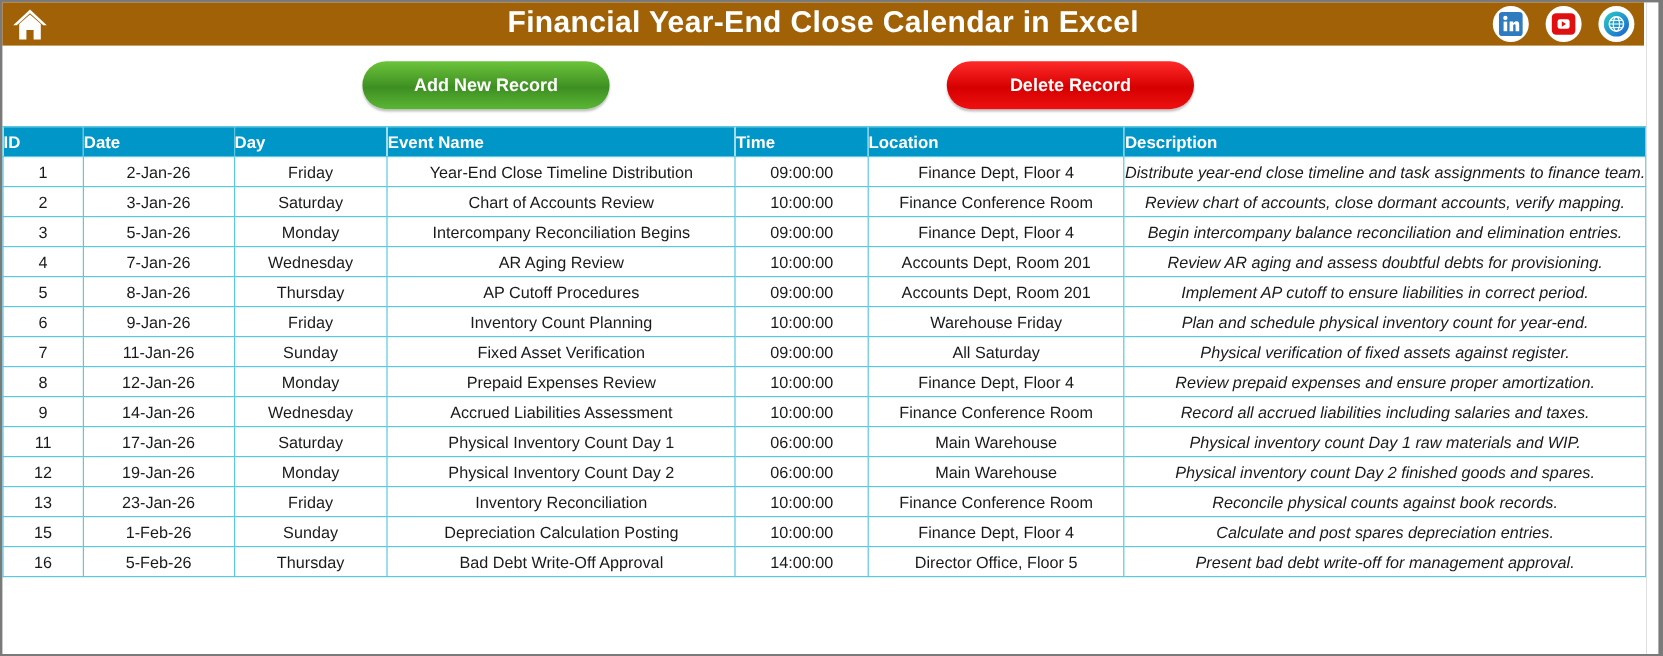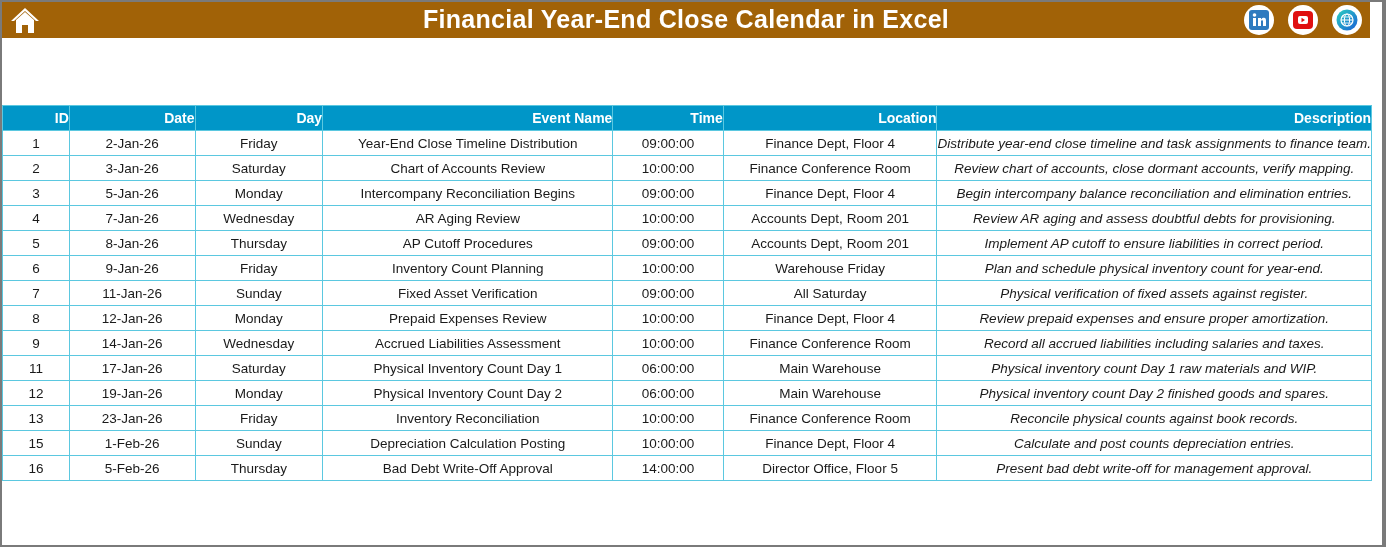--- a/index.html
+++ b/index.html
@@ -9,21 +9,21 @@
   .rightgap { position: absolute; left: 1372px; top: 2px; width: 10px; height: 543px; background: #ffffff; }
   .header { position: absolute; left: 0; top: 0; width: 1368px; height: 36px; background: #a16207; }
   .home { position: absolute; left: 8px; top: 4px; width: 30px; height: 28px; cursor: pointer; }
   .title { position: absolute; left: 0; right: 0; top: 3px; text-align: center; color: #ffffff; font-weight: bold; font-size: 25px; letter-spacing: 0.3px; }
   .social { position: absolute; top: 3px; width: 30px; height: 30px; border-radius: 50%; background: #ffffff; display: flex; align-items: center; justify-content: center; cursor: pointer; }
   .btn { position: absolute; top: 49px; height: 40px; border-radius: 20px; color: #ffffff; font-weight: bold; font-size: 15px; display: flex; align-items: center; justify-content: center; cursor: pointer; box-shadow: 0 2px 2px rgba(0,0,0,0.25); }
   .btn-add { left: 300px; width: 206px; background: linear-gradient(180deg, #6cc43b 0%, #3e8f22 55%, #5bb634 100%); }
   .btn-upd { left: 543px; width: 205px; background: linear-gradient(180deg, #b44cb8 0%, #7f2185 55%, #9a3aa0 100%); }
   .btn-del { left: 787px; width: 206px; background: linear-gradient(180deg, #ff2a2a 0%, #d60000 55%, #ee1010 100%); }
   table.grid { position: absolute; left: 0px; top: 103px; border-collapse: collapse; table-layout: fixed; }
-  table.grid th { background: #0096c8; color: #ffffff; font-weight: bold; font-size: 14px; height: 25px; border: 1px solid #5bc8e0; text-align: right; white-space: nowrap; overflow: hidden; }
+  table.grid th { background: #0096c8; color: #ffffff; font-weight: bold; font-size: 14px; height: 25px; border: 1px solid #5bc8e0; text-align: left; white-space: nowrap; overflow: hidden; }
   table.grid td { font-size: 13.5px; color: #1a1a1a; height: 25px; border: 1px solid #5bc8e0; text-align: center; white-space: nowrap; overflow: hidden; padding: 0; }
   td.desc { text-overflow: clip; }
   .desc-inner { display: block; width: 100%; text-align: center; white-space: nowrap; font-style: italic; }
 </style>
 </head>
 <body>
 
 <div class="frame">
   <div class="header">
     <div class="home">
@@ -60,20 +60,22 @@
         <circle cx="11" cy="11" r="10.5" fill="url(#gg)"></circle>
         <circle cx="11" cy="11" r="6" fill="none" stroke="#fff" stroke-width="1.2"></circle>
         <ellipse cx="11" cy="11" rx="2.6" ry="6" fill="none" stroke="#fff" stroke-width="1"></ellipse>
         <line x1="5" y1="11" x2="17" y2="11" stroke="#fff" stroke-width="1"></line>
         <line x1="6" y1="8" x2="16" y2="8" stroke="#fff" stroke-width="0.8"></line>
         <line x1="6" y1="14" x2="16" y2="14" stroke="#fff" stroke-width="0.8"></line>
       </svg>
     </div>
   </div>
 
+  <div class="btn btn-add">Add New Record</div>
+  <div class="btn btn-del">Delete Record</div>
 
   <table class="grid">
     <colgroup>
       <col style="width:79px">
         <col style="width:141px">
         <col style="width:141px">
         <col style="width:307px">
         <col style="width:124px">
         <col style="width:226px">
         <col style="width:348px">
@@ -223,21 +225,21 @@
           </td>
         </tr>
         <tr>
           <td>15</td>
           <td>1-Feb-26</td>
           <td>Sunday</td>
           <td>Depreciation Calculation Posting</td>
           <td>10:00:00</td>
           <td>Finance Dept, Floor 4</td>
           <td class="desc">
-            <span class="desc-inner">Calculate and post counts depreciation entries.</span>
+            <span class="desc-inner">Calculate and post spares depreciation entries.</span>
           </td>
         </tr>
         <tr>
           <td>16</td>
           <td>5-Feb-26</td>
           <td>Thursday</td>
           <td>Bad Debt Write-Off Approval</td>
           <td>14:00:00</td>
           <td>Director Office, Floor 5</td>
           <td class="desc">

